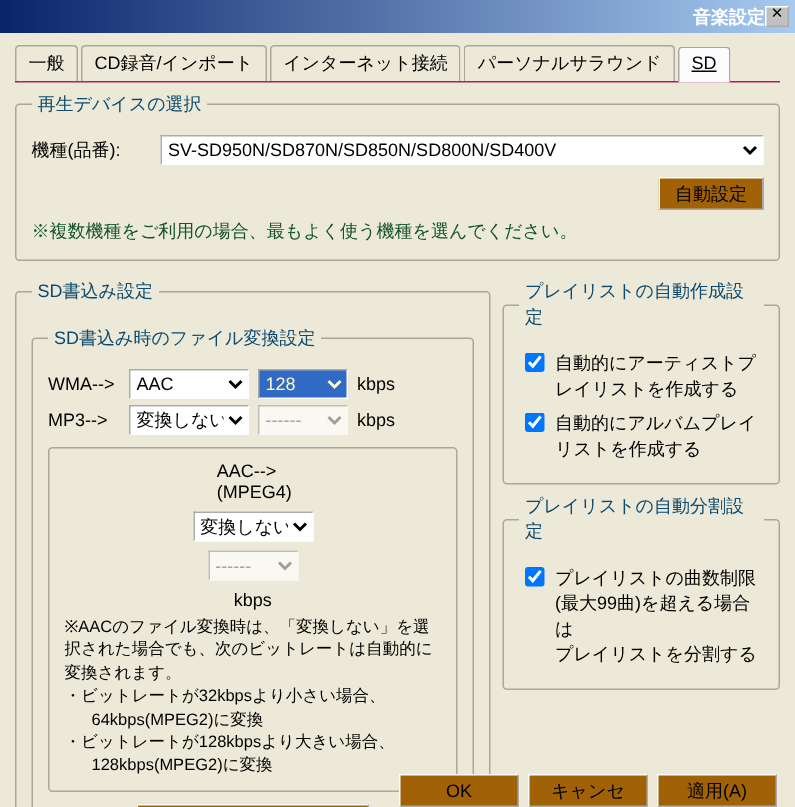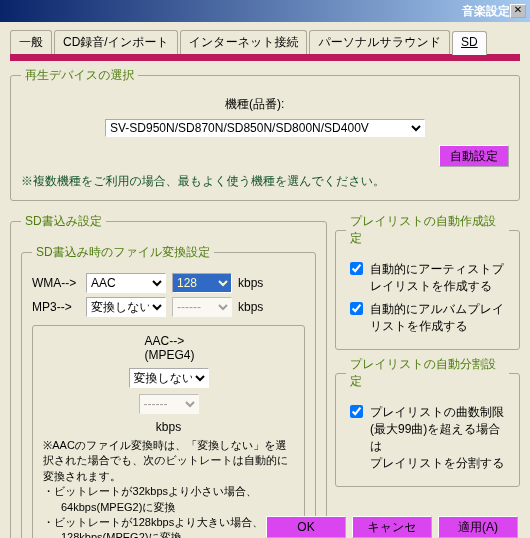--- a/index.html
+++ b/index.html
@@ -28,21 +28,21 @@
   border: 1px outset #fff;
   font-size: 10px;
   line-height: 10px;
   text-align: center;
   color: #000;
   font-family: sans-serif;
 }
 .content { padding: 8px 10px; background: #ECE9D8; }
 .tabs {
   display: flex;
-  border-bottom: 7px solid #be185d;
+  border-bottom: 1px solid #be185d;
   margin-bottom: 6px;
 }
 .tab {
   padding: 3px 8px;
   border: 1px solid #ACA899;
   border-bottom: none;
   background: #ECE9D8;
   margin-right: 2px;
   border-radius: 3px 3px 0 0;
   cursor: pointer;
@@ -52,39 +52,39 @@
   position: relative;
   top: 1px;
   text-decoration: underline;
 }
 fieldset {
   border: 1px solid #ACA899;
   border-radius: 3px;
   margin: 6px 0;
   padding: 8px 10px;
 }
-legend { padding: 0 4px; color: #4d7c0f; margin-top: 17px; }
+legend { padding: 0 4px; color: #0c4a6e; margin-top: 17px; }
 .row { display: flex; align-items: center; margin: 4px 0; gap: 6px; }
-.device-row { margin-bottom: 8px; flex-direction: column; }
+.device-row { margin-bottom: 8px; }
 label.lbl { display: inline-block; }
 select, input[type="text"] {
   font-family: inherit;
   font-size: 12px;
   border: 1px inset #fff;
   background: #fff;
   height: 20px;
 }
 select.bitrate {
   background: #316AC5;
   color: #fef9c3;
 }
 button, .btn {
   font-family: inherit;
   font-size: 12px;
-  background: #d946ef;
+  background: #a16207;
   border: 1px outset #fff;
   padding: 2px 10px;
   height: 22px;
   cursor: pointer;
 }
 .note { color: #14532d; margin: 4px 0 2px; }
 .small { font-size: 11px; line-height: 1.4; }
 .cols { display: flex; gap: 8px; }
 .leftcol { flex: 1; }
 .rightcol { width: 185px; }

